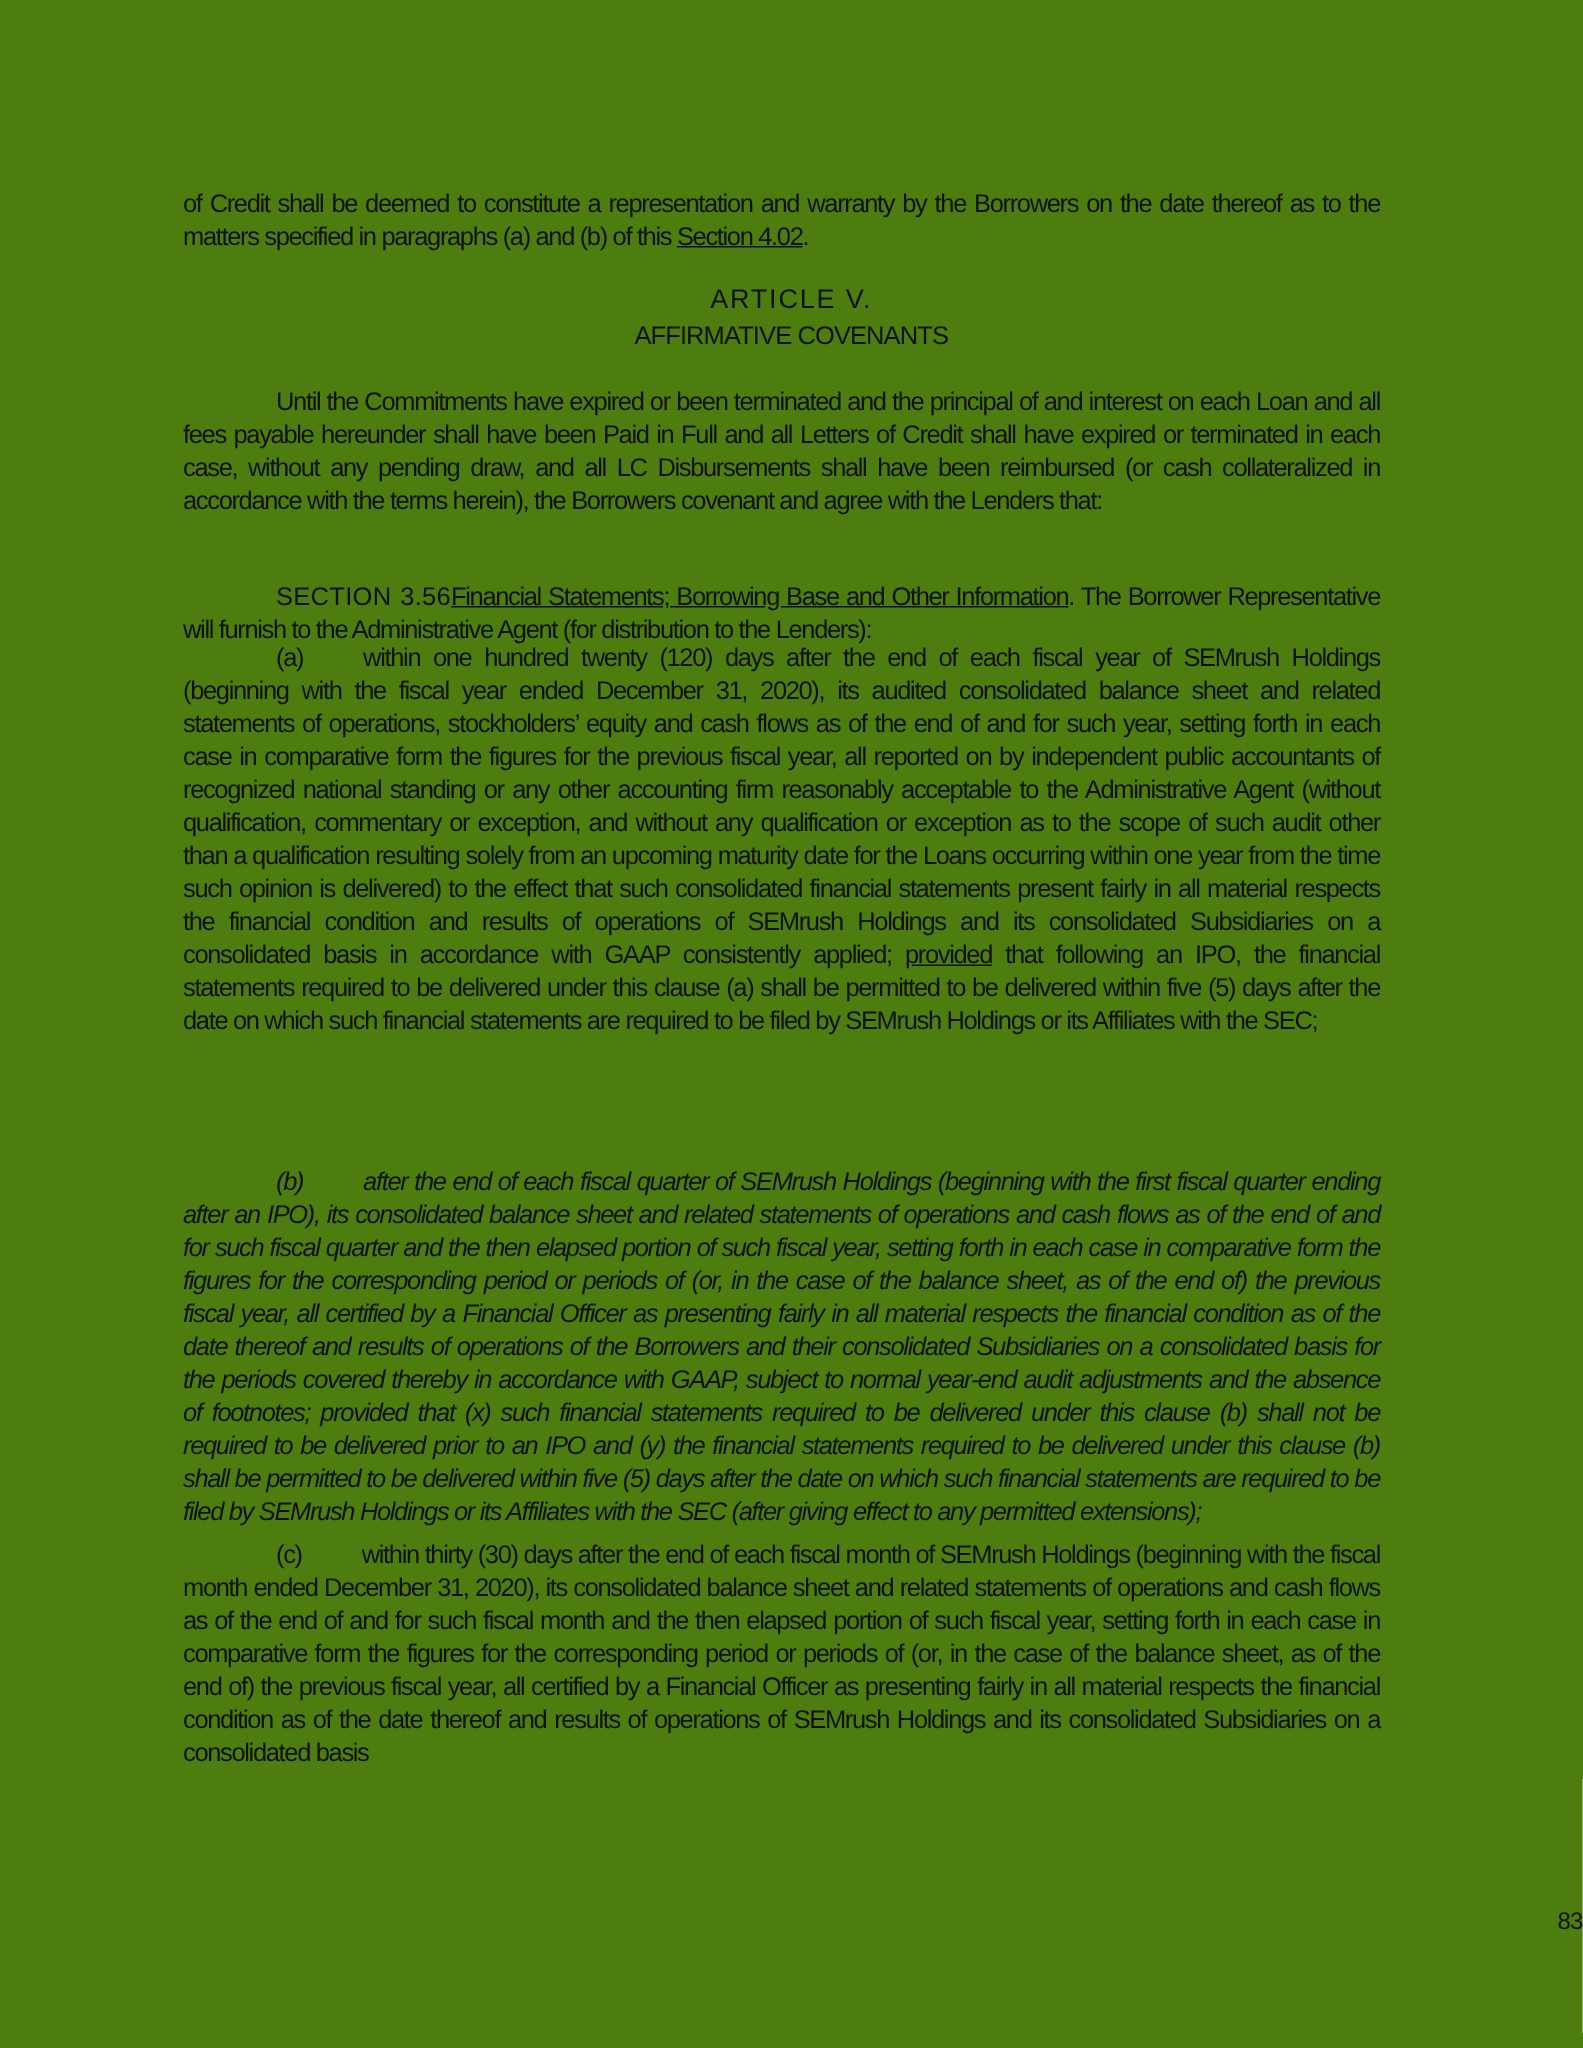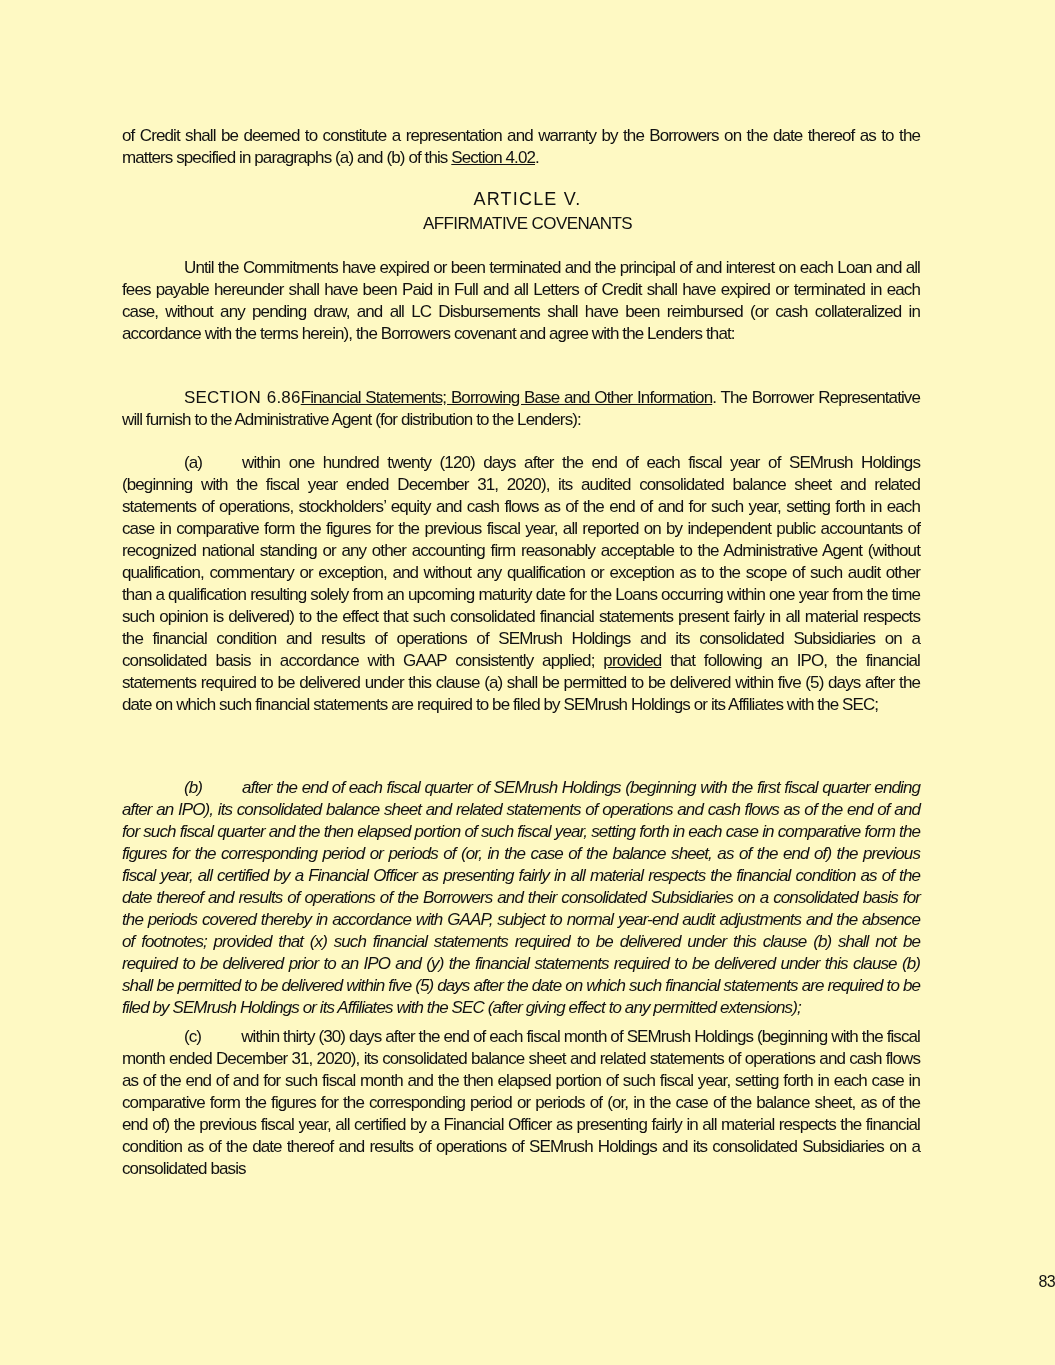--- a/index.html
+++ b/index.html
@@ -1,18 +1,18 @@
 <!DOCTYPE html>
 <html><head>
 <meta charset="utf-8">
 <style>
   html, body { margin: 0; padding: 0; background: #ffffff; }
   body { width: 1055px; height: 1365px; position: relative; overflow: hidden; }
   .page {
-    position: absolute; left: 0; top: 0; width: 1055px; height: 1365px; background: #fef9c3;
+    position: absolute; left: 0; top: 0; width: 1055px; height: 1365px; background: #4d7c0f;
     color: #111;
     font-family: "Liberation Sans", sans-serif;
   }
   .col { position: absolute; left: 122px; width: 798px; }
   .para {
     font-size: 17px; line-height: 22px; text-align: justify; letter-spacing: -0.9px;
     word-spacing: 0px; margin: 0;
   }
   .indent { text-indent: 62px; }
   .u { text-decoration: underline; }
@@ -35,25 +35,25 @@
 
   <div class="article-head article-title">AFFIRMATIVE COVENANTS</div>
   <div class="article-head article-num">ARTICLE V.</div>
 
   <div class="col" style="top:257px;">
     <p class="para indent">Until the Commitments have expired or been terminated and the principal of and interest on each Loan and all fees payable hereunder shall have been Paid in Full and all Letters of Credit shall have expired or terminated in each case, without any pending draw, and all LC Disbursements shall have been reimbursed (or cash collateralized in accordance with the terms herein), the Borrowers covenant and agree with the Lenders that:</p>
   </div>
 
   <div class="col" style="top:387px;">
     <p class="para indent">
-      <span style="letter-spacing:0.2px;">SECTION 6.86</span><span class="u">Financial Statements; Borrowing Base and Other Information</span><span>.  The Borrower Representative will furnish to the Administrative Agent (for distribution to the Lenders):</span>
+      <span style="letter-spacing:0.2px;">SECTION 3.56</span><span class="u">Financial Statements; Borrowing Base and Other Information</span><span>.  The Borrower Representative will furnish to the Administrative Agent (for distribution to the Lenders):</span>
     </p>
   </div>
 
-  <div class="col" style="top:452px;">
+  <div class="col" style="top:428px;">
     <p class="para indent">
       <span>(a)</span><span class="tab" style="width:40px"></span><span>within one hundred twenty (120) days after the end of each fiscal year of SEMrush Holdings (beginning with the fiscal year ended December 31, 2020), its audited consolidated balance sheet and related statements of operations, stockholders’ equity and cash flows as of the end of and for such year, setting forth in each case in comparative form the figures for the previous fiscal year, all reported on by independent public accountants of recognized national standing or any other accounting firm reasonably acceptable to the Administrative Agent (without qualification, commentary or exception, and without any qualification or exception as to the scope of such audit other than a qualification resulting solely from an upcoming maturity date for the Loans occurring within one year from the time such opinion is delivered) to the effect that such consolidated financial statements present fairly in all material respects the financial condition and results of operations of SEMrush Holdings and its consolidated Subsidiaries on a consolidated basis in accordance with GAAP consistently applied; </span><span class="u">provided</span><span> that following an IPO, the financial statements required to be delivered under this clause (a) shall be permitted to be delivered within five (5) days after the date on which such financial statements are required to be filed by SEMrush Holdings or its Affiliates with the SEC;</span>
     </p>
   </div>
 
   <div class="col" style="top:777px;font-style:italic;">
     <p class="para indent">
       <span>(b)</span><span class="tab" style="width:40px"></span><span>after the end of each fiscal quarter of SEMrush Holdings (beginning with the first fiscal quarter ending after an IPO), its consolidated balance sheet and related statements of operations and cash flows as of the end of and for such fiscal quarter and the then elapsed portion of such fiscal year, setting forth in each case in comparative form the figures for the corresponding period or periods of (or, in the case of the balance sheet, as of the end of) the previous fiscal year, all certified by a Financial Officer as presenting fairly in all material respects the financial condition as of the date thereof and results of operations of the Borrowers and their consolidated Subsidiaries on a consolidated basis for the periods covered thereby in accordance with GAAP, subject to normal year-end audit adjustments and the absence of footnotes; provided that (x) such financial statements required to be delivered under this clause (b) shall not be required to be delivered prior to an IPO and (y) the financial statements required to be delivered under this clause (b) shall be permitted to be delivered within five (5) days after the date on which such financial statements are required to be filed by SEMrush Holdings or its Affiliates with the SEC (after giving effect to any permitted extensions);</span>
     </p>
   </div>

